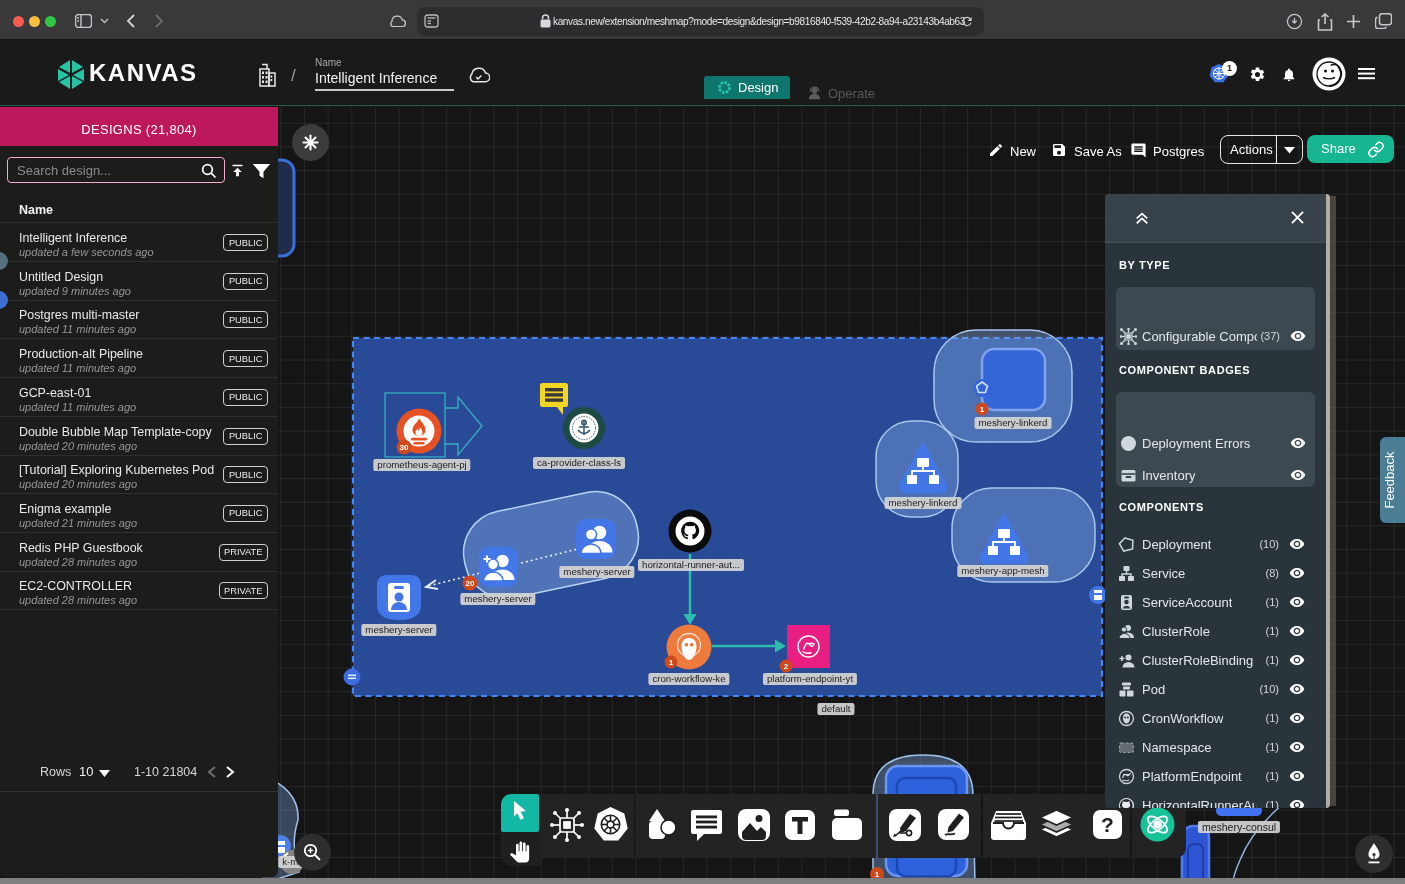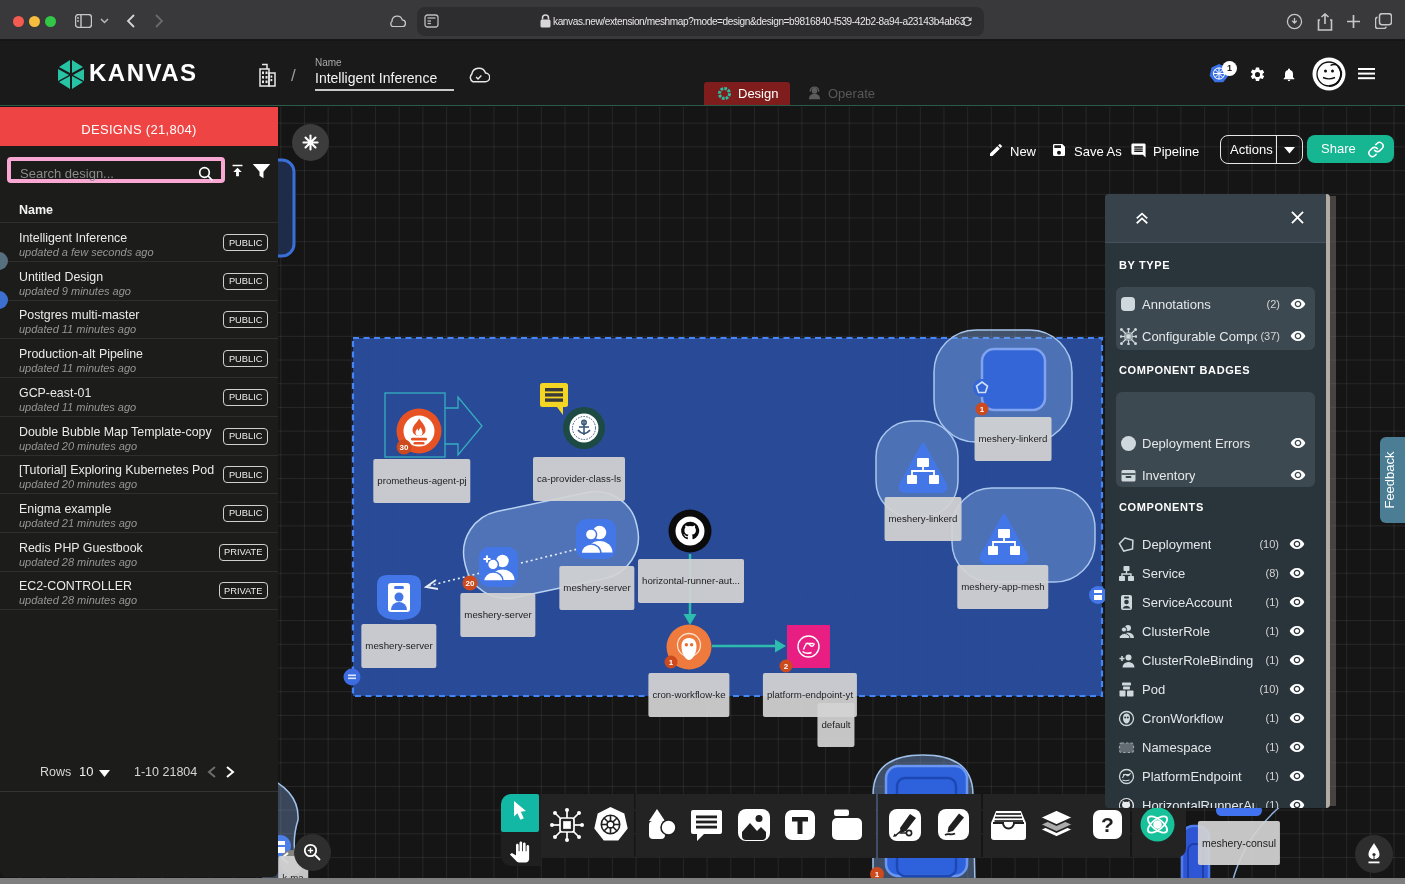--- a/index.html
+++ b/index.html
@@ -8,21 +8,21 @@
 .tl{position:absolute;top:16px;width:11px;height:11px;border-radius:50%}
 #urlpill{position:absolute;left:417px;top:7px;width:567px;height:29px;background:#2d2c2e;border-radius:8px;color:#e8e6e9;font-size:12.5px}
 .chromeicon{position:absolute;top:13px;color:#c8c6ca}
 
 #apphead{position:absolute;left:0;top:41px;width:1405px;height:65px;background:#1a1a1a;border-bottom:1.5px solid #2a5a49}
 
 #canvas{position:absolute;left:0;top:107px;width:1405px;height:777px;background:#151515;
  background-image:linear-gradient(rgba(255,255,255,.075) 1px,transparent 1px),linear-gradient(90deg,rgba(255,255,255,.075) 1px,transparent 1px);
  background-size:23.7px 23.7px;background-position:-4px -8px}
 
-.nlab{position:absolute;transform:translateX(-50%);background:rgba(211,211,211,.93);color:#222;font-size:9.7px;line-height:12px;padding:16px 4px;border-radius:2px;white-space:nowrap;z-index:5}
+.nlab{position:absolute;transform:translateX(-50%);background:rgba(211,211,211,.93);color:#222;font-size:9.7px;line-height:12px;padding:0 4px;border-radius:2px;white-space:nowrap;z-index:5}
 .badge{position:absolute;transform:translate(-50%,-50%);background:#cc4a1d;color:#fff;border-radius:50%;width:15px;height:15px;font-size:8px;font-weight:bold;display:flex;align-items:center;justify-content:center;z-index:6}
 
 #sidebar{position:absolute;left:0;top:107px;width:278px;height:770px;background:#1c1c1b;z-index:20;border-radius:0 0 6px 6px}
 .srow{position:absolute;left:0;width:278px;height:39px;border-bottom:1px solid #2e2e2d}
 .srow .nm{position:absolute;left:19px;top:8px;font-size:12.4px;color:#eaeaea;white-space:nowrap}
 .srow .up{position:absolute;left:19px;top:23px;font-size:11px;font-style:italic;color:#969696}
 .srow .bdg{position:absolute;right:10px;top:11px;border:1px solid #cfcfcf;border-radius:4px;color:#ececec;font-size:9.3px;padding:2.5px 4.5px}
 
 #rpanel{position:absolute;left:1105px;top:194px;width:225px;height:614px;background:#2a343b;z-index:30;border-radius:4px;overflow:hidden}
 .phead{font-size:11px;font-weight:bold;letter-spacing:.6px;color:#fff}
@@ -132,21 +132,21 @@
   <div style="position:absolute;left:291px;top:25px;color:#9a9a9a;font-size:17px">/</div>
   <div style="position:absolute;left:315px;top:16px;color:#a9a9a9;font-size:10px">Name</div>
   <div style="position:absolute;left:315px;top:29px;color:#f2f2f2;font-size:14px">Intelligent Inference</div>
   <div style="position:absolute;left:315px;top:48px;width:139px;height:1.5px;background:#c9c9c9"></div>
   <svg style="position:absolute;left:467px;top:25px" width="23" height="17" viewBox="0 0 24 17">
         <path d="M19.4 6.9A7.5 7.5 0 0 0 5 8.1 5 5 0 0 0 6 16h13a4 4 0 0 0 .4-9z" fill="none" stroke="#e8e8e8" stroke-width="1.5"></path>
         <path d="M9.5 11.2l2 2 3.5-3.6" fill="none" stroke="#e8e8e8" stroke-width="1.5"></path>
       </svg>
 
   
-  <div style="position:absolute;left:704px;top:41px;width:86px;height:23px;background:#7f1d1d;border-radius:3px 3px 0 0">
+  <div style="position:absolute;left:704px;top:35px;width:86px;height:23px;background:#0f766e;border-radius:3px 3px 0 0">
     <svg style="position:absolute;left:13px;top:4px" width="15" height="15" viewBox="0 0 15 15">
           <circle cx="7.5" cy="7.5" r="5" fill="none" stroke="#27c2a5" stroke-width="3" stroke-dasharray="2.6 1.2"></circle>
         </svg>
     <span style="position:absolute;left:34px;top:4px;color:#fff;font-size:13px">Design</span>
   </div>
   <div style="position:absolute;left:798px;top:41px;width:86px;height:23px">
     <svg style="position:absolute;left:8px;top:3px" width="17" height="17" viewBox="0 0 24 24" fill="#5c5c5c">
           <circle cx="12" cy="8" r="4"></circle>
           <path d="M4 20a8 8 0 0 1 16 0z"></path>
           <path d="M5 9a7 7 0 0 1 14 0h-2a5 5 0 0 0-10 0z"></path>
@@ -395,40 +395,40 @@
         <path d="M3 17.25V21h3.75L17.8 9.94l-3.75-3.75zM20.7 7a1 1 0 0 0 0-1.4L18.4 3.3a1 1 0 0 0-1.4 0l-1.83 1.83 3.75 3.75z"></path>
       </svg>
   <div style="position:absolute;left:1010px;top:144px;color:#fff;font-size:13px">New</div>
   <svg style="position:absolute;left:1051px;top:142px" width="16" height="16" viewBox="0 0 24 24" fill="#fff">
         <path d="M17 3H5a2 2 0 0 0-2 2v14a2 2 0 0 0 2 2h14a2 2 0 0 0 2-2V7zm-5 16a3 3 0 1 1 0-6 3 3 0 0 1 0 6zm3-10H5V5h10z"></path>
       </svg>
   <div style="position:absolute;left:1074px;top:144px;color:#fff;font-size:13px">Save As</div>
   <svg style="position:absolute;left:1130px;top:142px" width="17" height="17" viewBox="0 0 24 24" fill="#fff">
         <path d="M21.99 4a2 2 0 0 0-2-2H4a2 2 0 0 0-2 2v12a2 2 0 0 0 2 2h14l4 4zM18 14H6v-2h12zm0-3H6V9h12zm0-3H6V6h12z"></path>
       </svg>
-  <div style="position:absolute;left:1153px;top:144px;color:#fff;font-size:13px">Pipeline</div>
+  <div style="position:absolute;left:1153px;top:144px;color:#fff;font-size:13px">Postgres</div>
   <div style="position:absolute;left:1220px;top:135px;width:83px;height:29px;border:1px solid #e6e6e6;border-radius:8px">
     <span style="position:absolute;left:9px;top:6px;color:#fff;font-size:13px">Actions</span>
     <div style="position:absolute;left:55px;top:0;width:1px;height:27px;background:#e6e6e6"></div>
     <svg style="position:absolute;left:63px;top:11px" width="11" height="7" viewBox="0 0 11 7">
           <path d="M0 0h11L5.5 6.5z" fill="#fff"></path>
         </svg>
   </div>
   <div style="position:absolute;left:1307px;top:135px;width:87px;height:28px;background:#16b693;border-radius:8px">
     <span style="position:absolute;left:14px;top:6px;color:#fff;font-size:13px">Share</span>
     <svg style="position:absolute;left:60px;top:6px" width="18" height="17" viewBox="0 0 24 24" fill="none" stroke="#fff" stroke-width="2.2" stroke-linecap="round">
           <path d="M10 13a5 5 0 0 0 7.54.54l3-3a5 5 0 0 0-7.07-7.07l-1.72 1.71"></path>
           <path d="M14 11a5 5 0 0 0-7.54-.54l-3 3a5 5 0 0 0 7.07 7.07l1.71-1.71"></path>
         </svg>
   </div>
 </div>
 
 <div id="sidebar">
-  <div style="position:absolute;left:0;top:0;width:278px;height:39px;background:#ef4444;color:#fff;font-size:13px;text-align:center;line-height:46px;letter-spacing:.3px">DESIGNS (21,804)</div>
-  <div style="position:absolute;left:7px;top:50px;width:218px;height:26px;border:4px solid #f9a8d4;border-radius:4px">
+  <div style="position:absolute;left:0;top:0;width:278px;height:39px;background:#be185d;color:#fff;font-size:13px;text-align:center;line-height:46px;letter-spacing:.3px">DESIGNS (21,804)</div>
+  <div style="position:absolute;left:7px;top:50px;width:218px;height:26px;border:1px solid #f9a8d4;border-radius:4px">
     <span style="position:absolute;left:9px;top:5px;color:#8b8b8b;font-size:13px">Search design...</span>
     <svg style="position:absolute;right:7px;top:5px" width="16" height="16" viewBox="0 0 16 16">
           <circle cx="6.5" cy="6.5" r="4.8" fill="none" stroke="#fff" stroke-width="1.7"></circle>
           <line x1="10.2" y1="10.2" x2="14.5" y2="14.5" stroke="#fff" stroke-width="1.7"></line>
         </svg>
   </div>
   <svg style="position:absolute;left:229px;top:55px" width="17" height="17" viewBox="0 0 24 24" fill="#fff">
         <path d="M5 4v2h14V4zm7 4l-6 6h4v6h4v-6h4z"></path>
       </svg>
   <svg style="position:absolute;left:252px;top:56px" width="19" height="16" viewBox="0 0 24 20">
@@ -512,30 +512,20 @@
         <g fill="none" stroke="#fff" stroke-width="2">
           <path d="M1.5 8.5L7.5 3l6 5.5"></path>
           <path d="M1.5 14L7.5 8.5l6 5.5"></path>
         </g>
       </svg>
   <svg style="position:absolute;left:186px;top:17px" width="13" height="13" viewBox="0 0 14 14">
         <path d="M1 1l12 12M13 1L1 13" stroke="#fff" stroke-width="2"></path>
       </svg>
   <div class="phead" style="position:absolute;left:14px;top:65px">BY TYPE</div>
   <div class="pbox" style="position:absolute;left:11px;top:93px;width:199px;height:63px;background:#3d4950;border-radius:6px">
-    <div class="prow" style="top:3px">
-      <svg class="pic">
-            <rect x="1" y="1" width="14" height="14" rx="4" fill="#cfd8dc"></rect>
-          </svg>
-      <div class="t">Annotations</div>
-          <div class="c">(2)</div>
-      <svg class="eye" width="18" height="16" viewBox="0 0 24 24" fill="#fff">
-            <path d="M12 4.5C7 4.5 2.73 7.61 1 12c1.73 4.39 6 7.5 11 7.5s9.27-3.11 11-7.5c-1.73-4.39-6-7.5-11-7.5zm0 12.5c-2.76 0-5-2.24-5-5s2.24-5 5-5 5 2.24 5 5-2.24 5-5 5zm0-8c-1.66 0-3 1.34-3 3s1.34 3 3 3 3-1.34 3-3-1.34-3-3-3z"></path>
-          </svg>
-    </div>
     <div class="prow" style="top:35px">
       <svg class="pic" viewBox="0 0 17 17">
             <g stroke="#cfd8dc" fill="none" stroke-width="1.2">
               <rect x="5" y="5" width="7" height="7" rx="1.5"></rect>
               <rect x="6.8" y="6.8" width="3.4" height="3.4" fill="#cfd8dc"></rect>
               <line x1="8.5" y1="5" x2="8.5" y2="1"></line>
               <line x1="8.5" y1="12" x2="8.5" y2="16"></line>
               <line x1="5" y1="8.5" x2="1" y2="8.5"></line>
               <line x1="12" y1="8.5" x2="16" y2="8.5"></line>
               <line x1="5.5" y1="5.5" x2="2.5" y2="2.5"></line>

